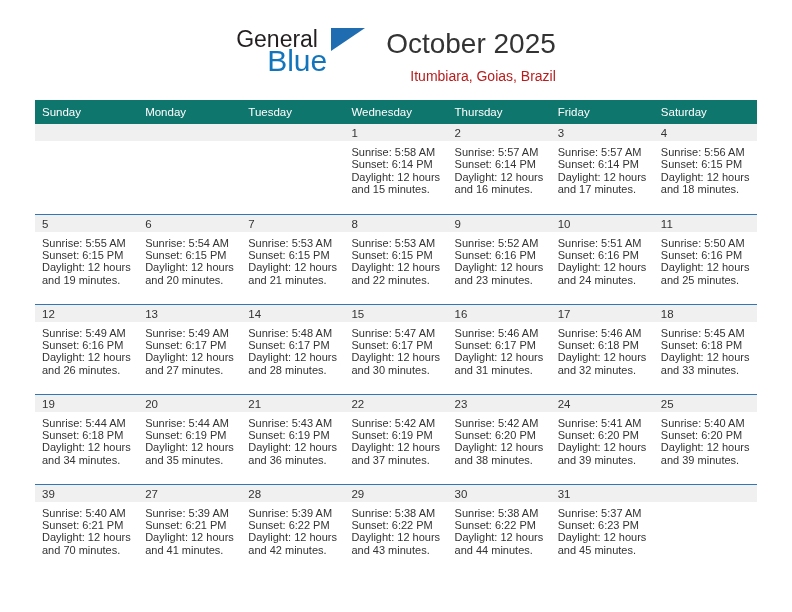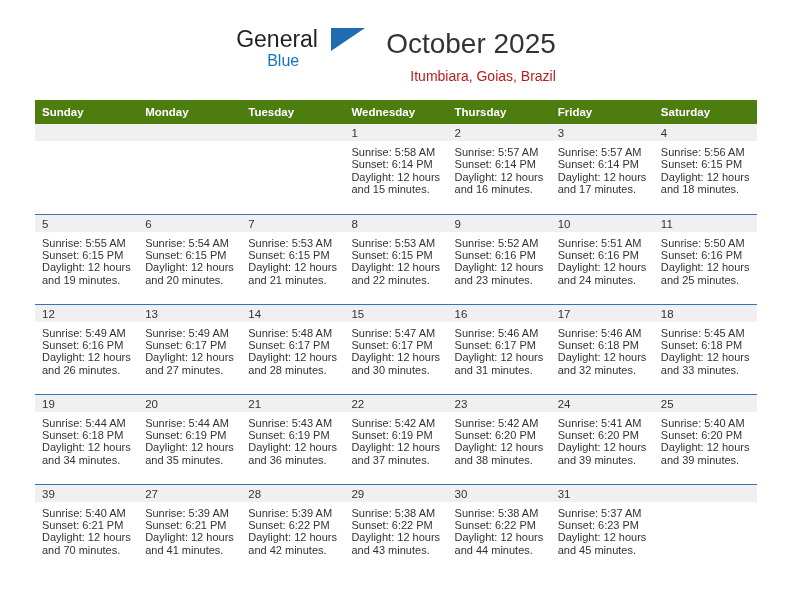--- a/index.html
+++ b/index.html
@@ -33,21 +33,21 @@
     flex: 0 0 auto;
   }
   .logo-general {
     font-size: 23px;
     color: #231f20;
     letter-spacing: 0px;
     line-height: 26px;
     display: block;
   }
   .logo-blue {
-    font-size: 16px;
+    font-size: 30px;
     color: #1275bc;
     line-height: 24px;
     display: block;
     margin-left: 31px;
     margin-top: -3px;
   }
   .logo-tri {
     position: absolute;
     left: 95px;
     top: 2px;
@@ -79,24 +79,24 @@
   
   .cal-wrap {
     padding: 0 35px;
   }
   table.cal {
     width: 722px;
     border-collapse: collapse;
     table-layout: fixed;
   }
   table.cal th {
-    background: #4d7c0f;
+    background: #0f766e;
     color: #ffffff;
     font-size: 11.5px;
-    font-weight: bold;
+    font-weight: normal;
     text-align: left;
     padding: 6px 0 6px 7px;
     height: 24px;
     border: none;
   }
   table.cal td {
     vertical-align: top;
     padding: 0;
     border-top: 1px solid #3275b9;
     height: 90px;

